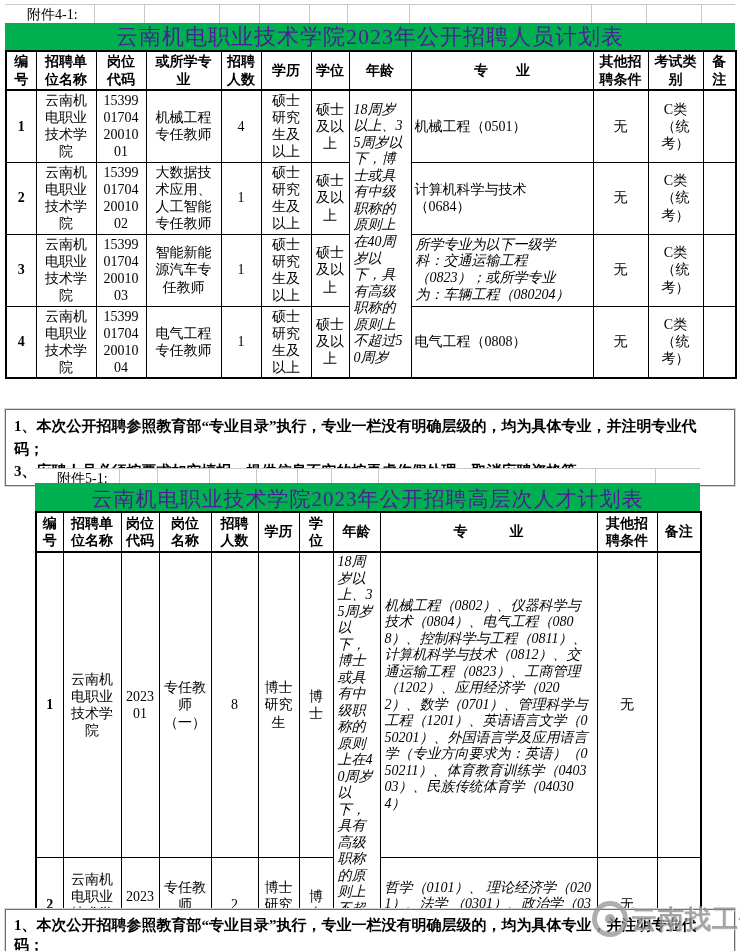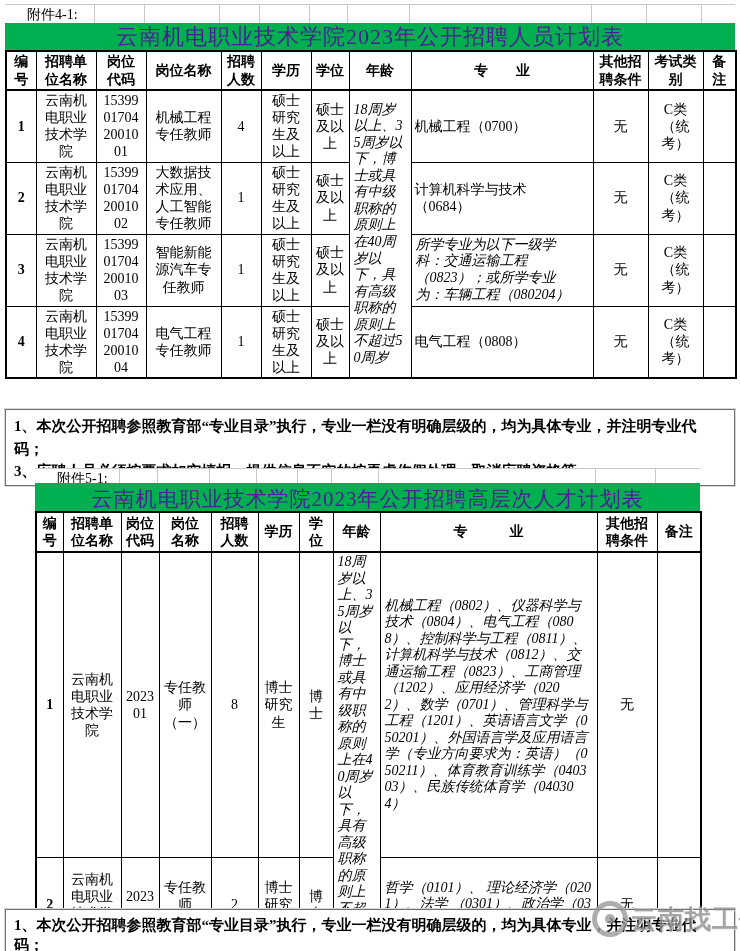--- a/index.html
+++ b/index.html
@@ -90,21 +90,21 @@
       <col style="width:33px">
   </colgroup>
   <tbody>
   <tr class="hdr" style="height:38px;">
     <td>编
 号</td>
     <td>招聘单
 位名称</td>
     <td>岗位
 代码</td>
-    <td>岗位名称</td>
+    <td>或所学专业</td>
     <td>招聘
 人数</td>
     <td>学历</td>
     <td>学位</td>
     <td>年龄</td>
     <td>专　　业</td>
     <td>其他招
 聘条件</td>
     <td>考试类
 别</td>
@@ -124,21 +124,21 @@
 专任教师</td>
     <td>4</td>
     <td>硕士
 研究
 生及
 以上</td>
     <td>硕士
 及以
 上</td>
     <td class="al tight" rowspan="4">18周岁以上、35周岁以下，博士或具有中级职称的原则上在40周岁以下，具有高级职称的原则上不超过50周岁</td>
-    <td class="al">机械工程（0700）</td>
+    <td class="al">机械工程（0501）</td>
     <td>无</td>
     <td>C类
 （统
 考）</td>
     <td></td>
   </tr>
   <tr style="height:72px;">
     <td class="num">2</td>
     <td>云南机
 电职业

